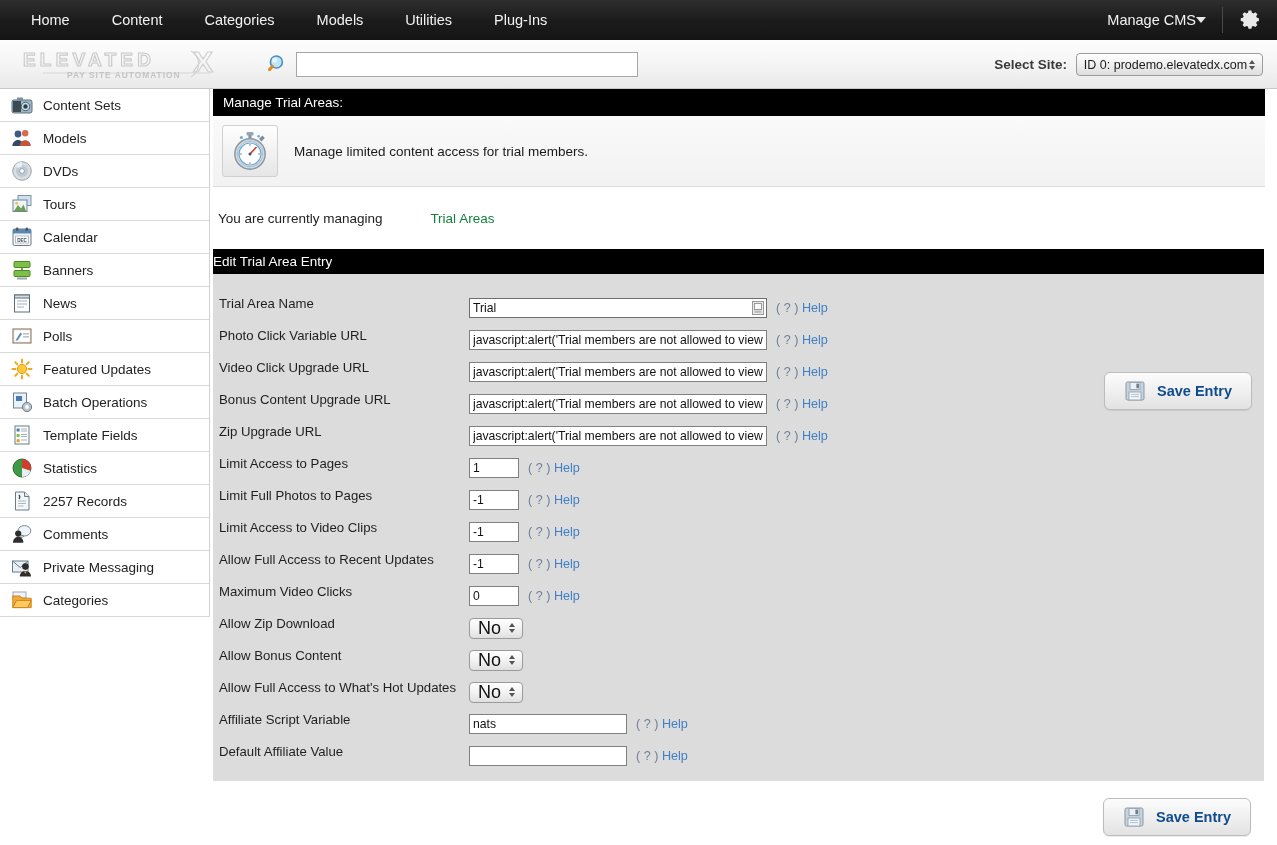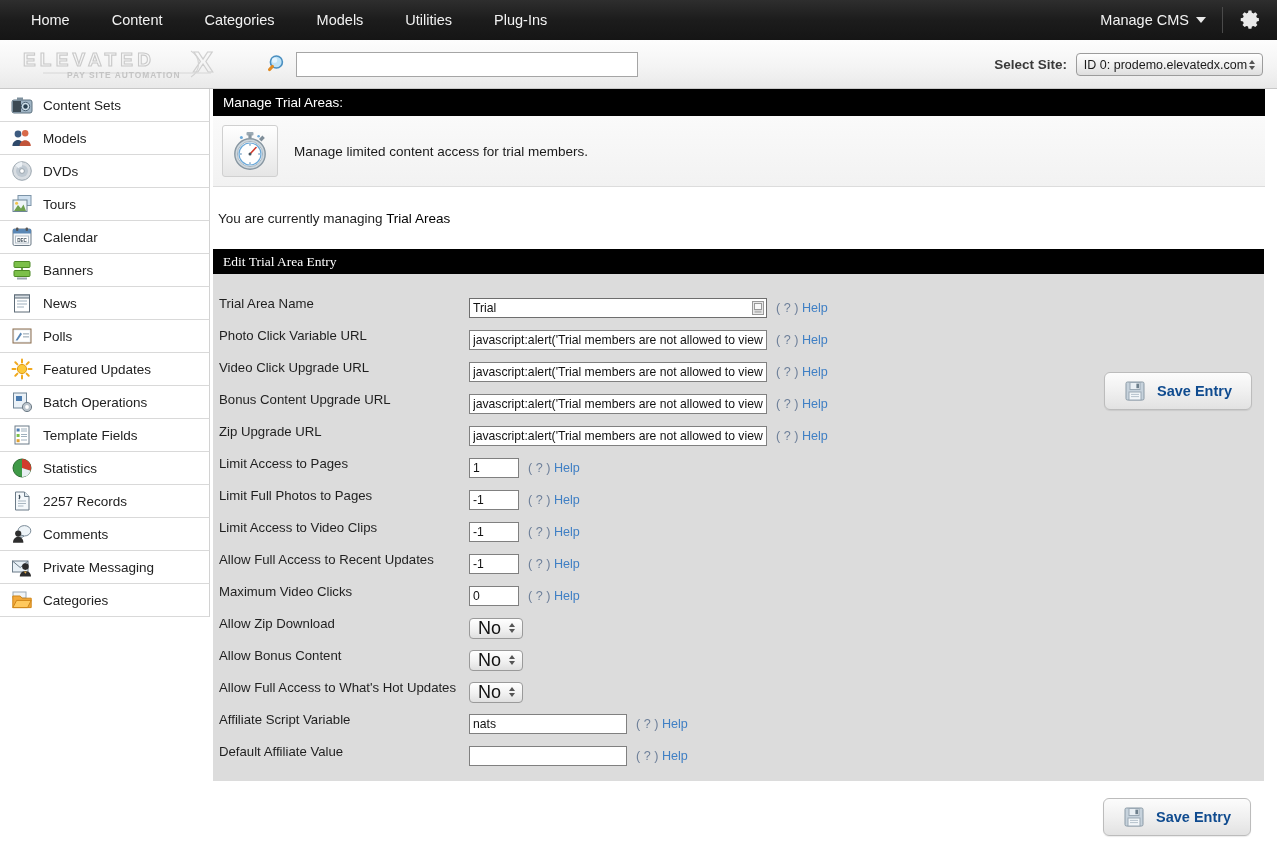--- a/index.html
+++ b/index.html
@@ -27,21 +27,21 @@
     line-height: 40px;
     cursor: pointer;
     white-space: nowrap;
   }
   .topnav-right {
     position: absolute; right: 0; top: 0; height: 40px;
     display: flex; align-items: center;
   }
   .manage-cms {
     color: #f2f2f2; font-size: 14.5px; cursor: pointer;
-    display: flex; align-items: center; gap: 7px;
+    display: flex; align-items: center; gap: 0;
     padding-right: 16px;
   }
   .caret-down {
     width: 0; height: 0;
     border-left: 5px solid transparent;
     border-right: 5px solid transparent;
     border-top: 6px solid #e8e8e8;
     display: inline-block;
   }
   .nav-divider { width: 1px; height: 26px; background: #4a4a4a; }
@@ -155,42 +155,41 @@
   }
   .desc-text { font-size: 13.5px; color: #1a1a1a; }
 
   .manage-row {
     width: 1052px;
     height: 62px;
     display: flex; align-items: center;
     position: relative;
   }
   .manage-text { font-size: 13.5px; color: #222; padding-left: 5px; }
-  .manage-link { color: #000000; text-decoration: none; cursor: pointer; }
+  .manage-link { color: #15803d; text-decoration: none; cursor: pointer; margin-left: 44px; }
 
   .save-btn {
     position: absolute;
     width: 148px; height: 38px;
     border: 1px solid #bcbcbc;
     border-radius: 6px;
     background: linear-gradient(180deg, #fcfcfc 0%, #f0f0f0 50%, #e2e2e2 100%);
     display: flex; align-items: center; justify-content: center;
     gap: 11px;
     cursor: pointer;
     box-shadow: 0 1px 1px rgba(0,0,0,0.08);
   }
   .save-btn-label { font-size: 14.5px; font-weight: bold; color: #0f4b8f; }
   .save-top { right: 13px; top: 185px; }
 
   .form-title {
     background: #000000; color: #ffffff;
     height: 25px; display: flex; align-items: center;
-    padding-left: 10px; font-size: 13.5px;
+    font-size: 13.5px;
     width: 1051px;
-    font-family: Liberation Serif, serif;
   }
   .form-panel {
     width: 1051px;
     background: #dcdcdc;
     padding: 13px 0 14px 0;
   }
   .frow {
     display: flex; align-items: center;
     height: 32px;
     gap: 9px;

